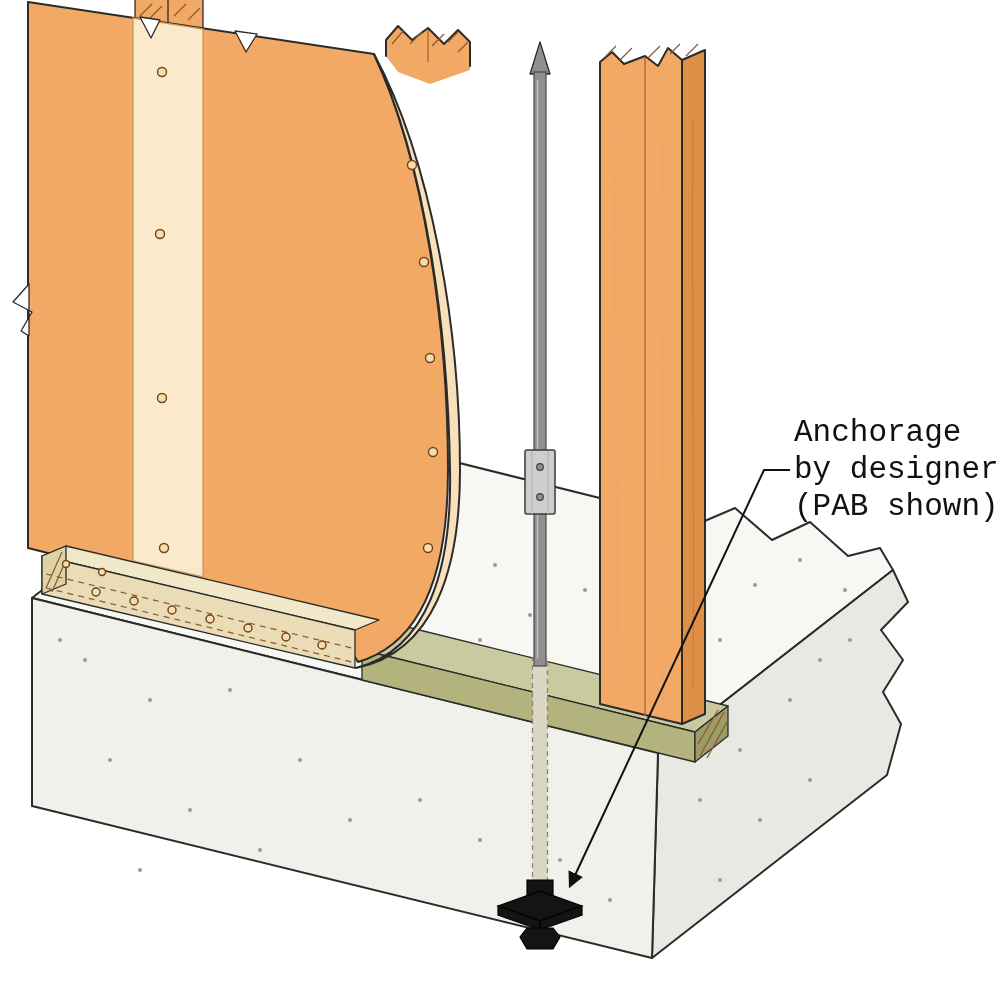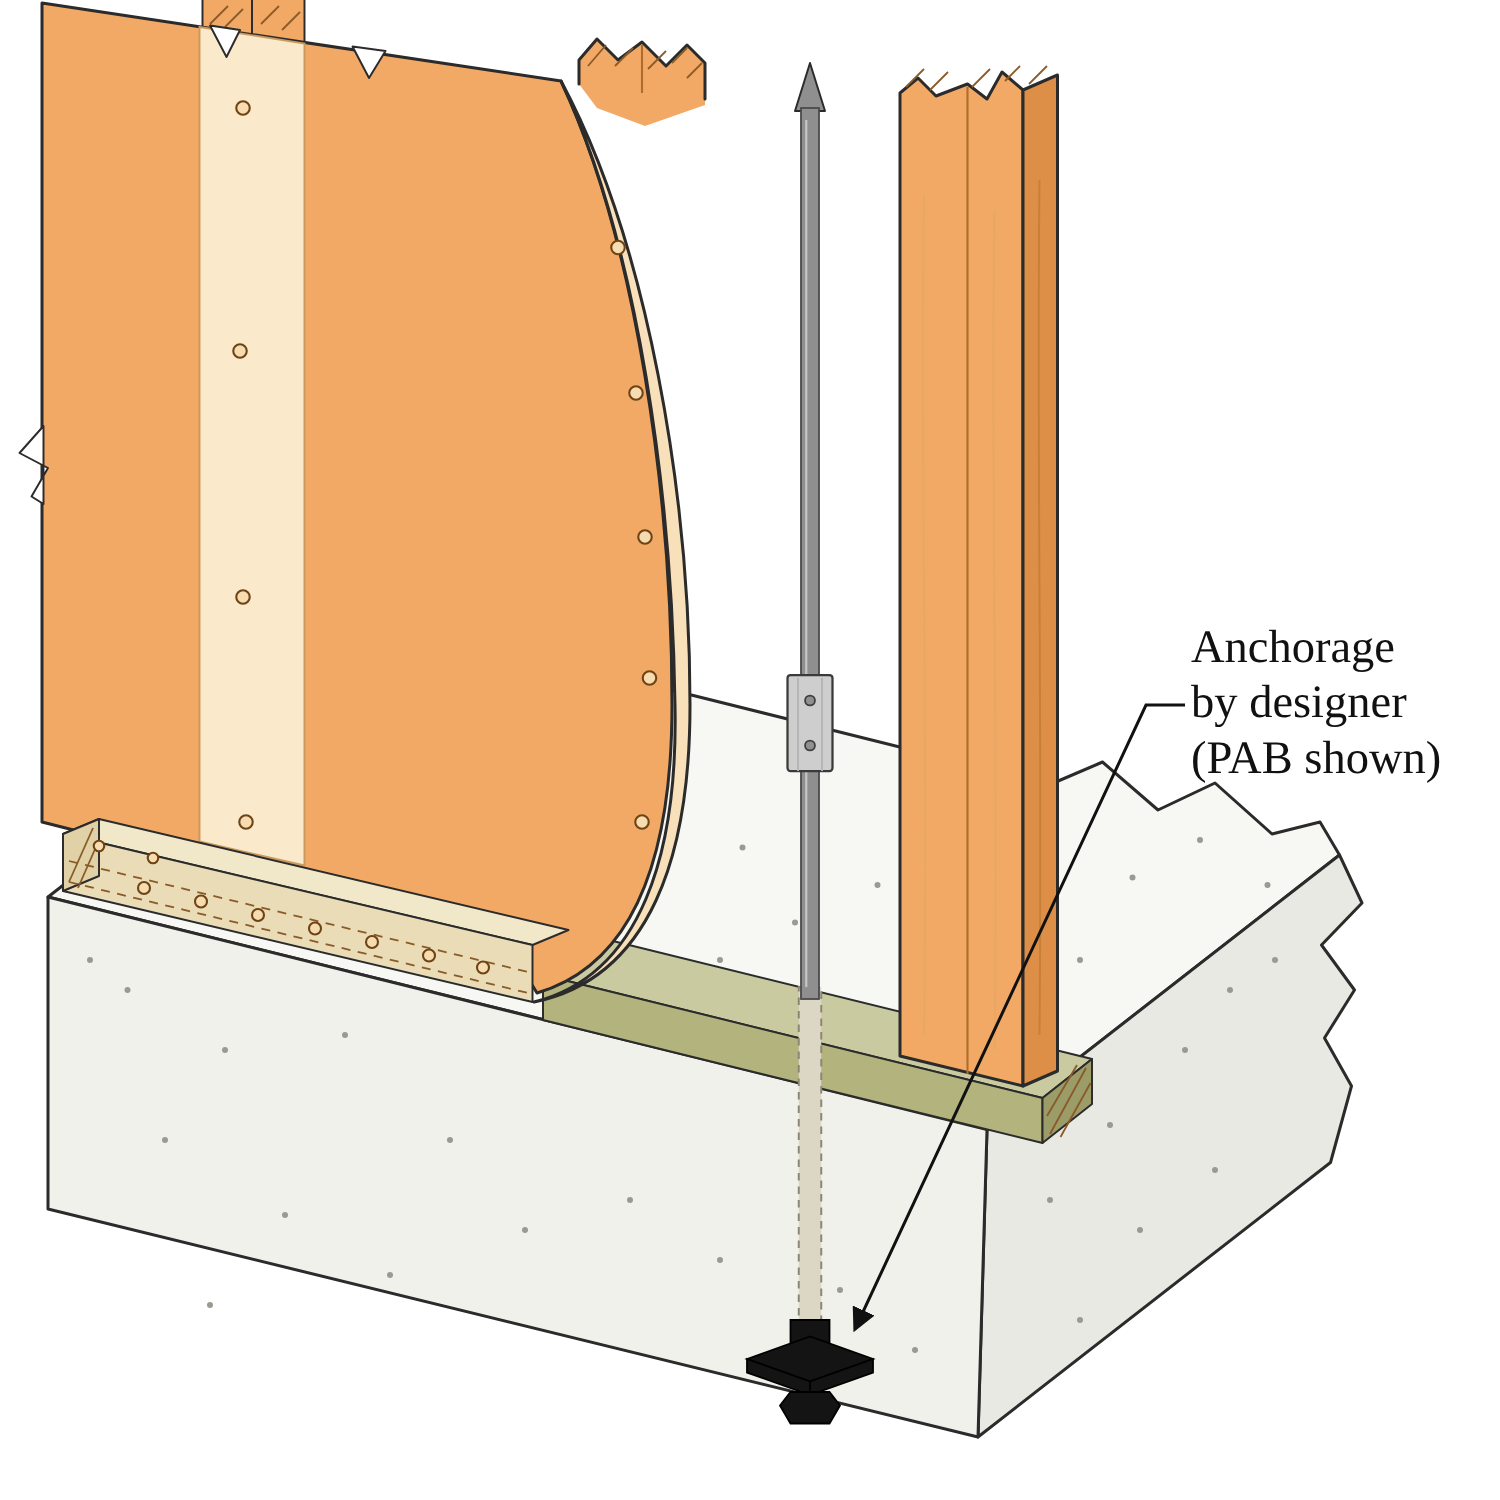--- a/index.html
+++ b/index.html
@@ -1,17 +1,17 @@
 <!DOCTYPE html>
 <html style="--wood-face: #f2a965; --wood-side: #dd8f48; --sheathing-back: #f8e0ba; --panel-strip: #fbe9cc; --sill-left-top: #f1e8ca; --sill-left-front: #e9dcb6; --sill-left-end: #e0d2a6; --sill-right-top: #c9caa0; --sill-right-front: #b2b37d; --sill-right-end: #9b9c68; --concrete-top: #f7f7f4; --concrete-front: #f1f1ec; --concrete-side: #e9e9e3; --rod: #8f8f8f; --coupler: #cecece; --rod-hidden: #dcd7c5; --anchor: #141414; --outline: #2b2b2b; --grain: #8a5a28; --nail-fill: #f6dcae; --nail-ring: #6e4316; --stipple: #9a9a93; --text: #111111;"><head>
 <meta charset="utf-8">
 <style>
   html,body{margin:0;padding:0;background:#ffffff;}
   .canvas{width:1000px;height:1000px;background:#ffffff;position:relative;overflow:hidden;
-          font-family:Liberation Serif, serif;}
+          font-family:Liberation Mono, monospace;}
   svg{display:block;}
   .ol{stroke:var(--outline,#2b2b2b);stroke-width:2;stroke-linejoin:round;stroke-linecap:round;}
   .thin{stroke-width:1.3;}
   .nostroke{stroke:none;}
   .c-top{fill:var(--concrete-top,#f7f7f4);}
   .c-front{fill:var(--concrete-front,#f1f1ec);}
   .c-side{fill:var(--concrete-side,#e9e9e3);}
   .wood{fill:var(--wood-face,#f2a965);}
   .wood-side{fill:var(--wood-side,#dd8f48);}
   .cream{fill:var(--sheathing-back,#f8e0ba);}

